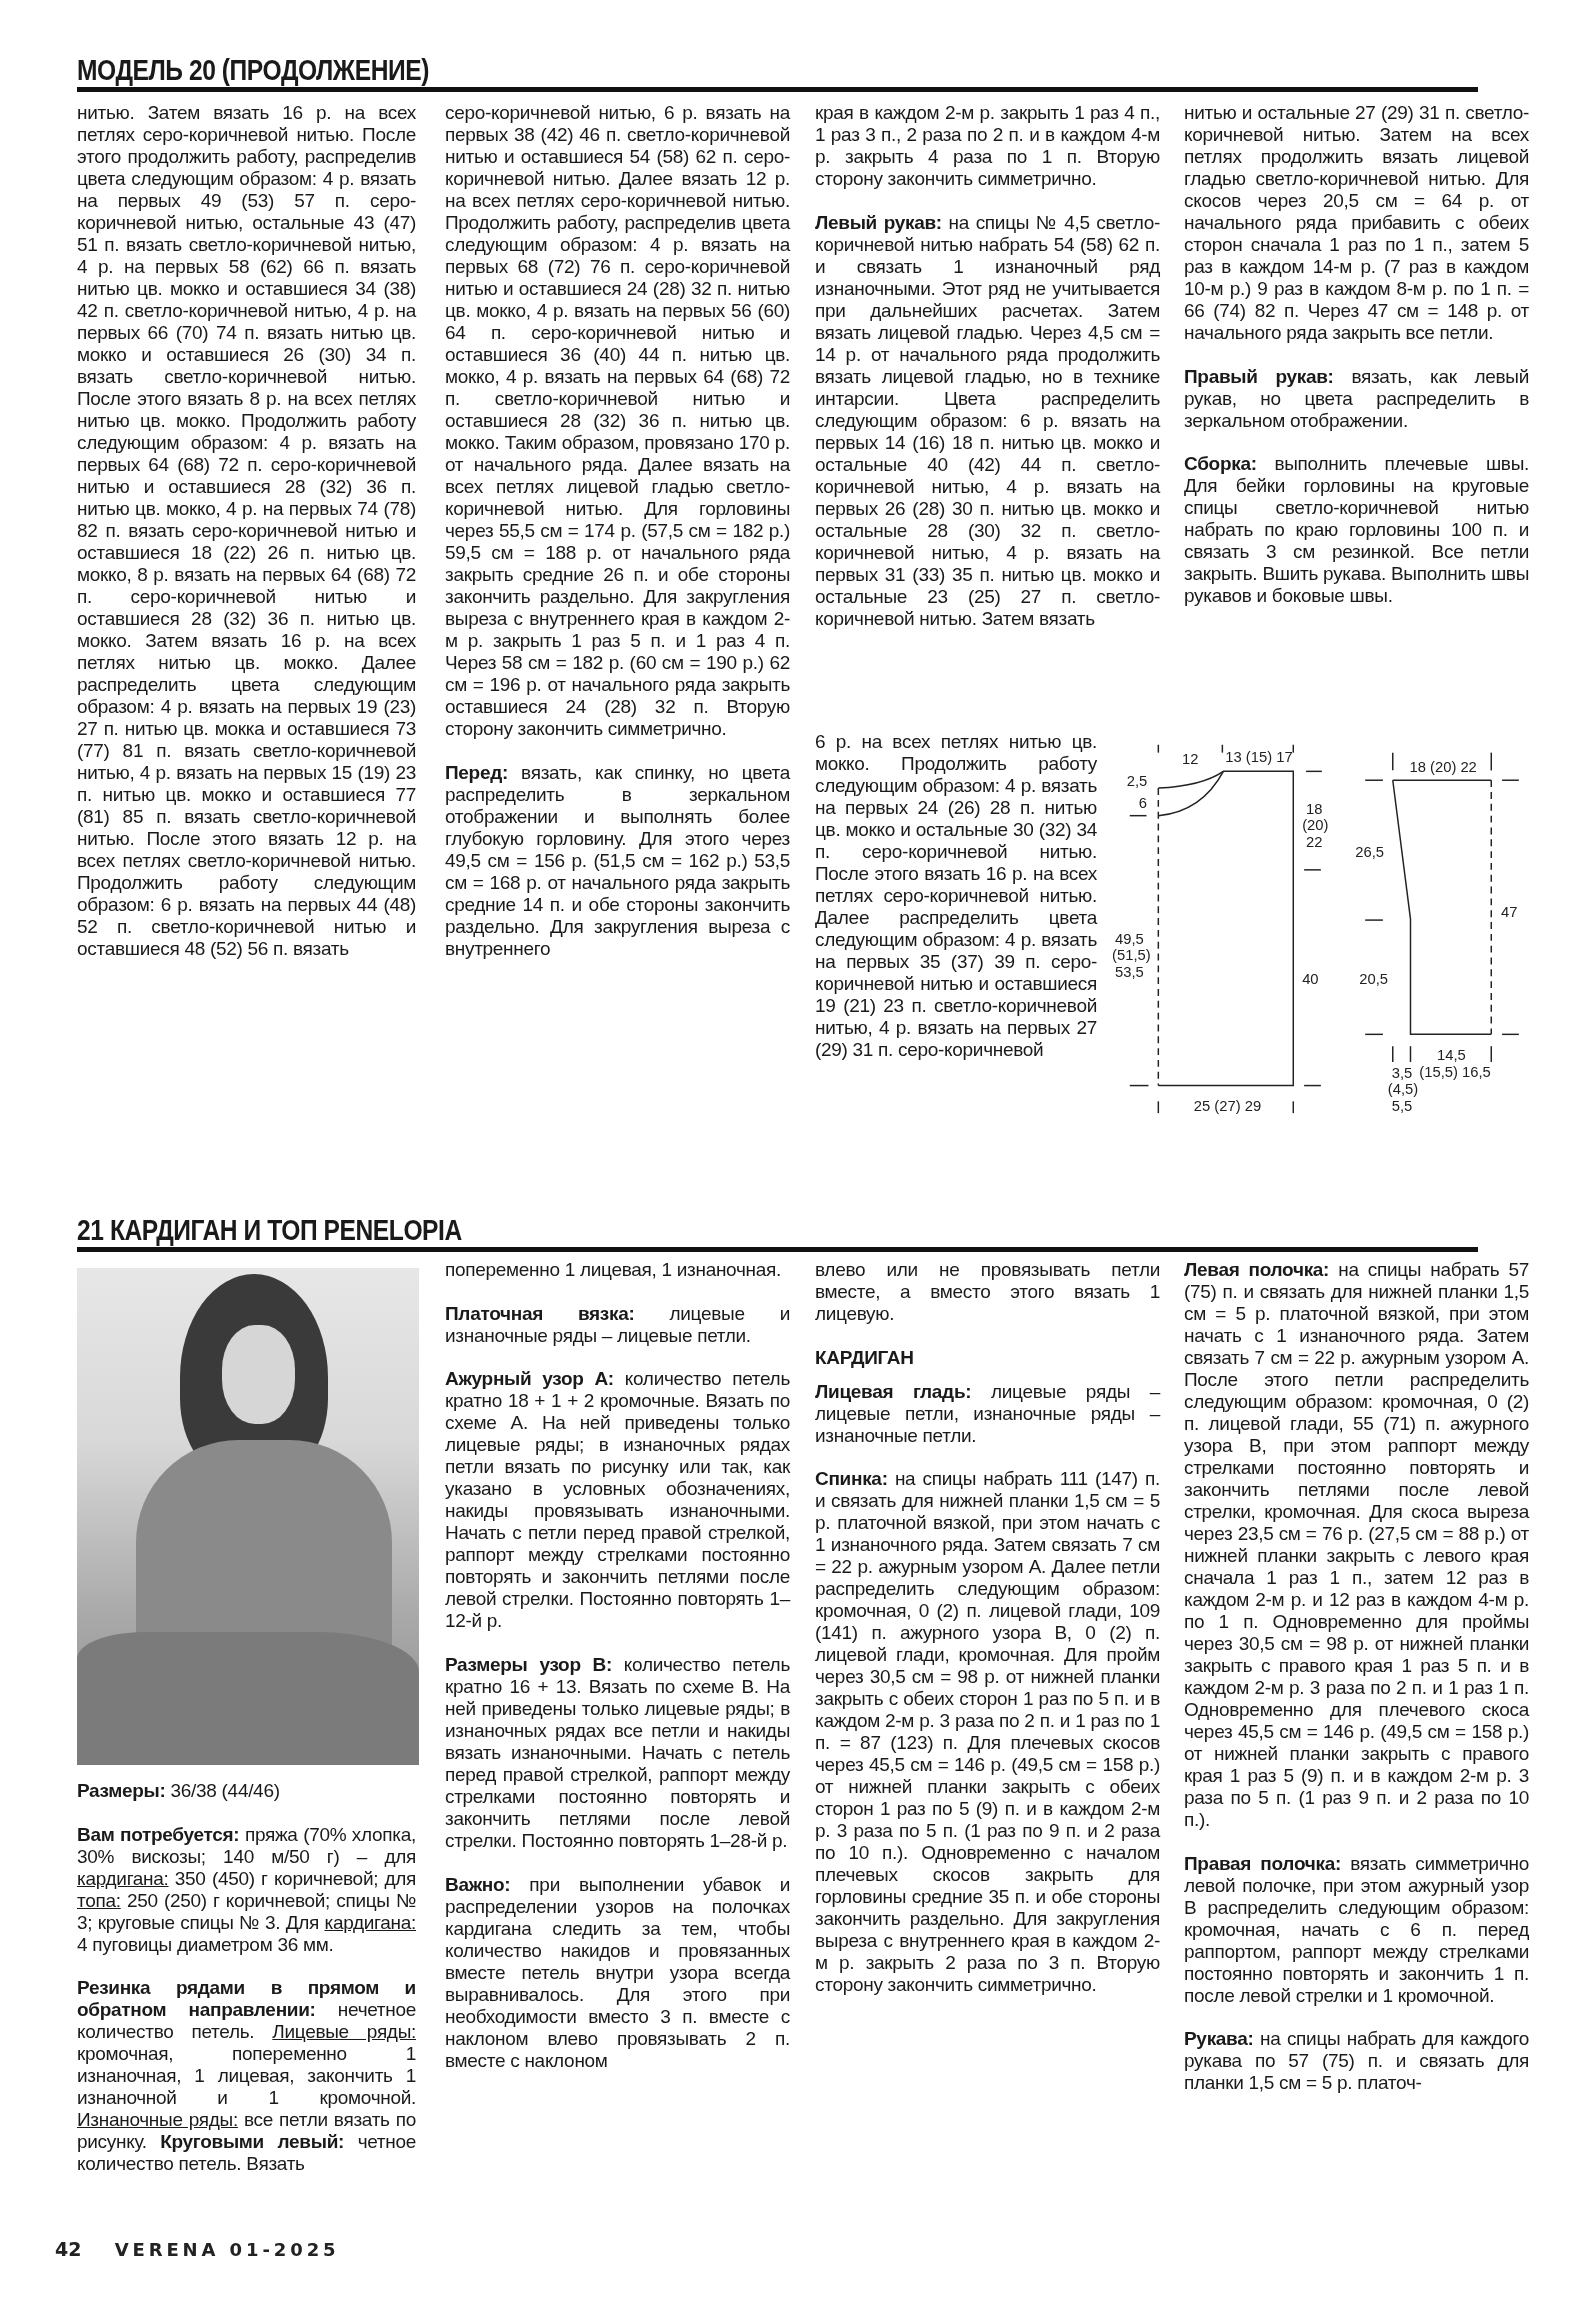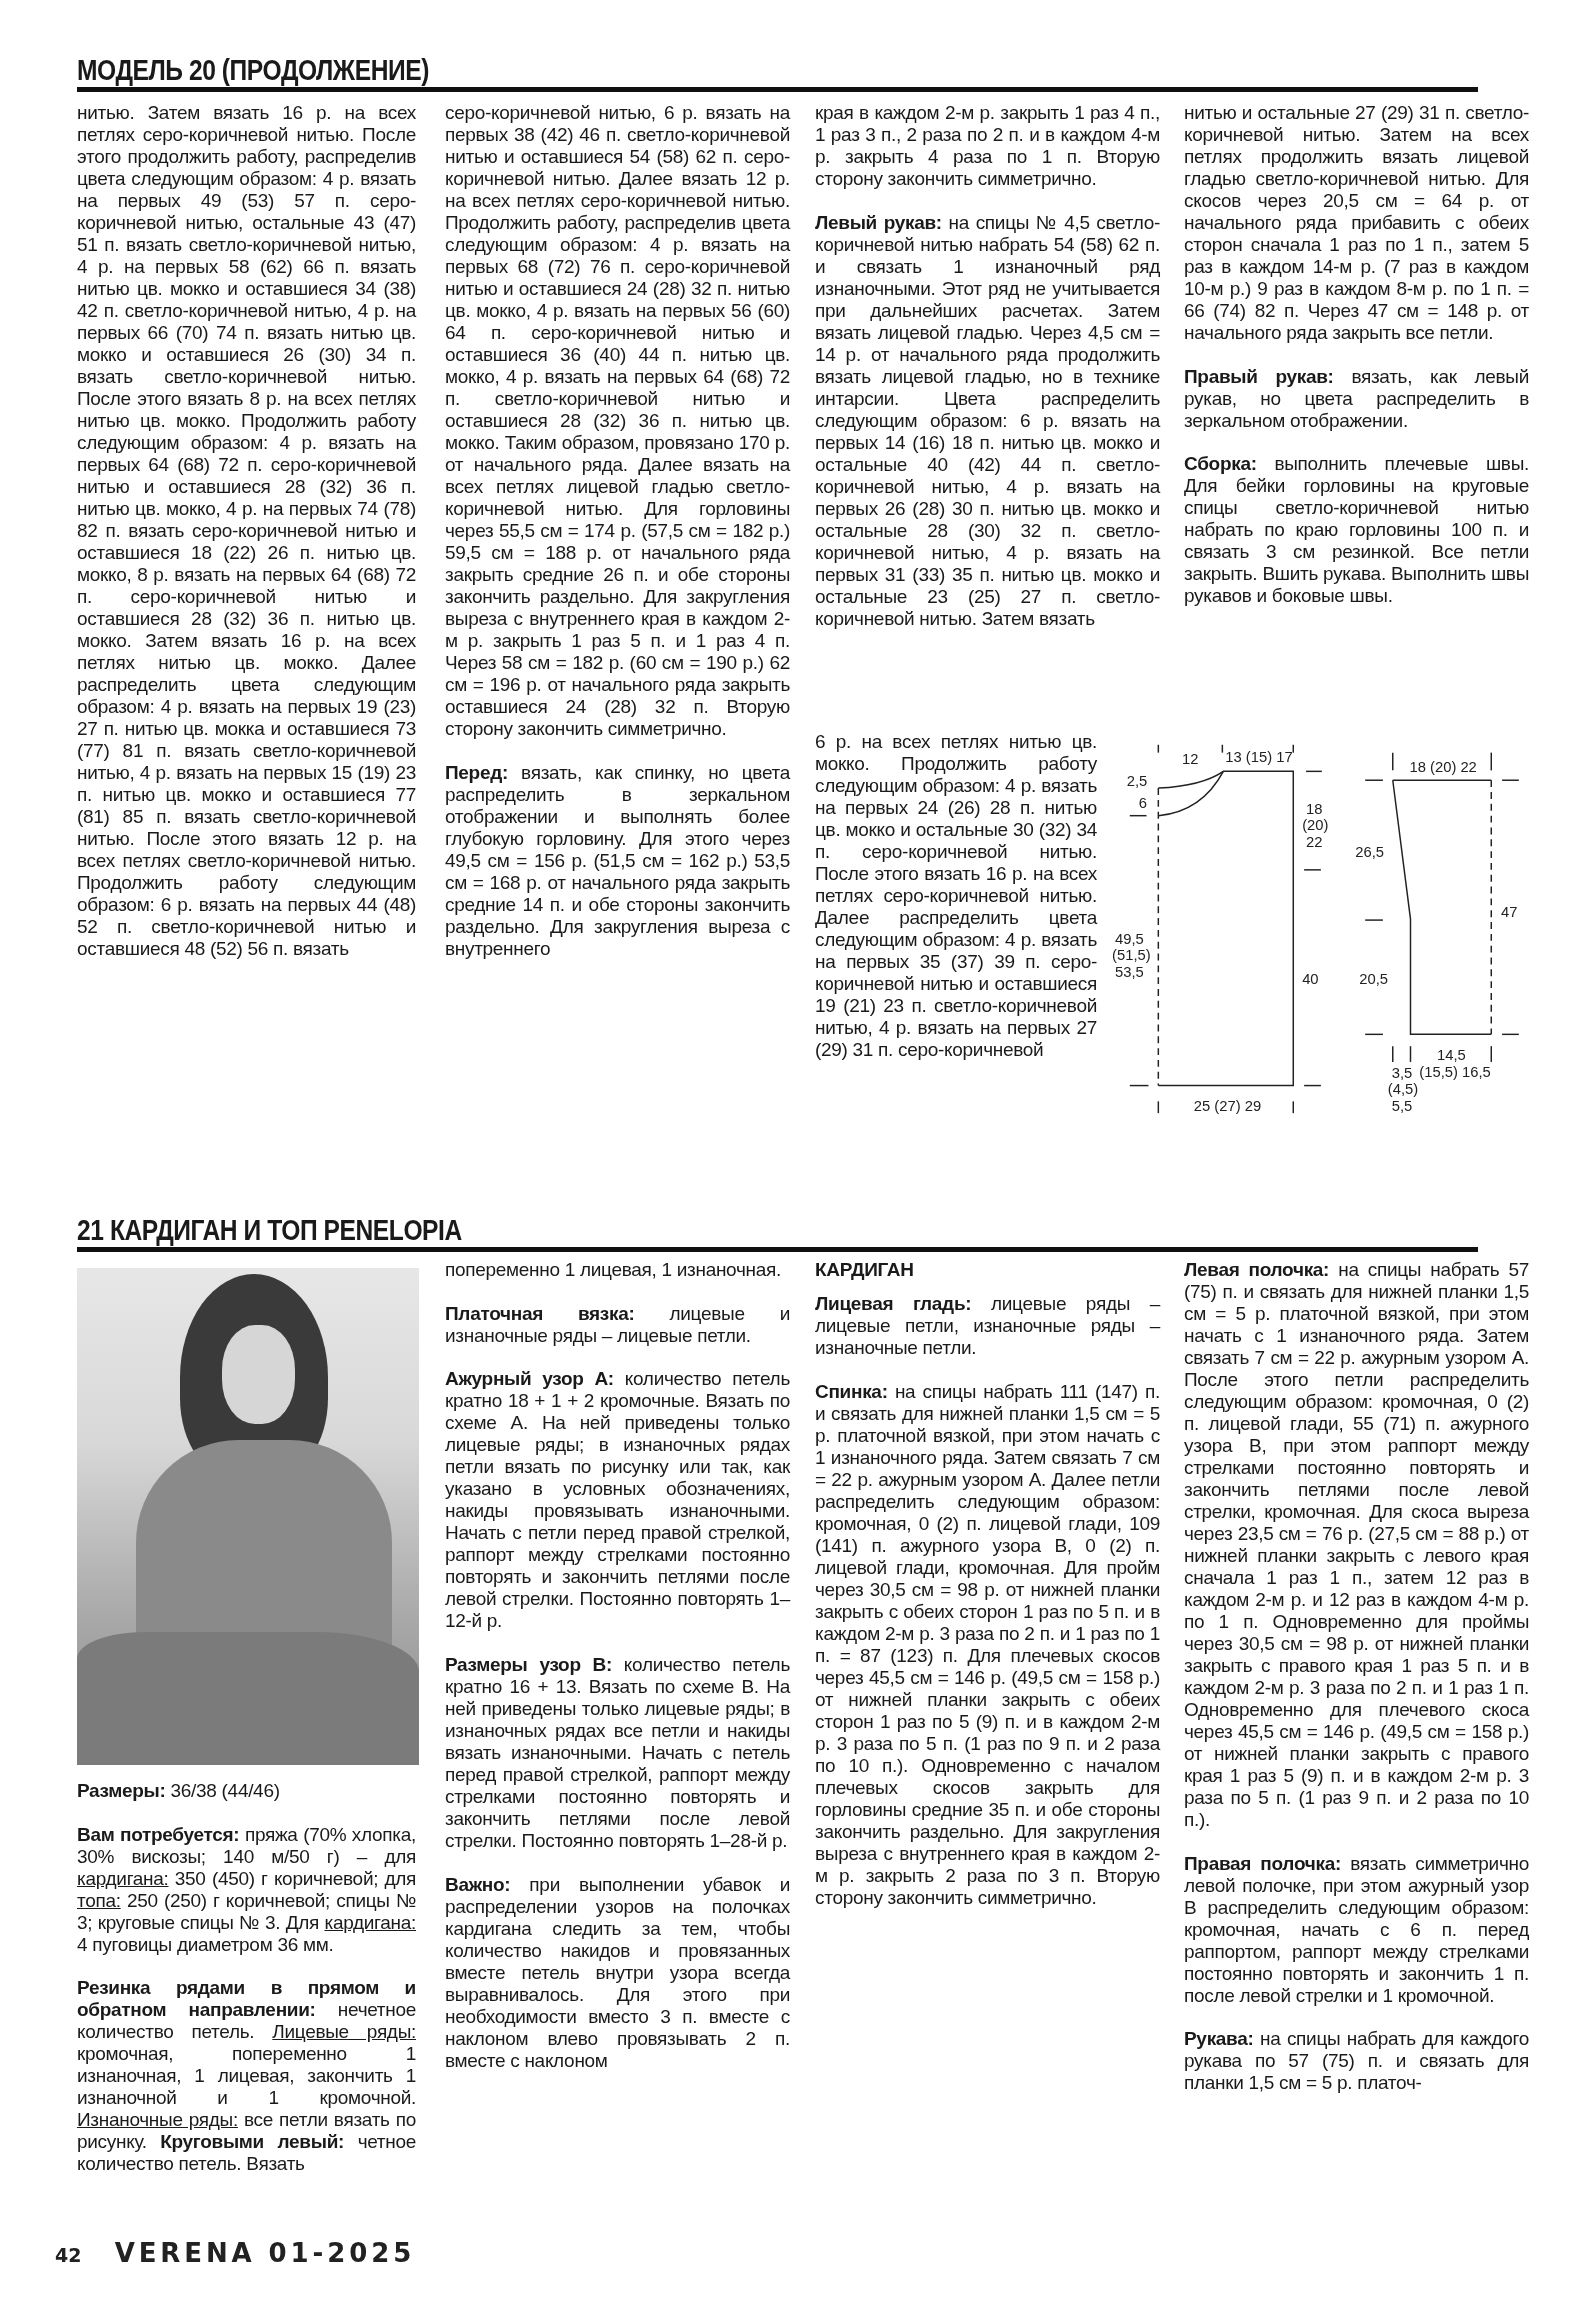--- a/index.html
+++ b/index.html
@@ -24,21 +24,21 @@
   .top{top:102px;}
   .bot{top:1259px;}
   .photo{position:absolute;left:77px;top:1268px;width:342px;height:497px;
          background:linear-gradient(180deg,#e7e7e7 0%,#d8d8d8 35%,#a9a9a9 70%,#8c8c8c 100%);overflow:hidden;}
   .photo .hair{position:absolute;left:103px;top:5.9px;width:148px;height:207px;border-radius:50% 50% 40% 40%;background:#3a3a3a;}
   .photo .face{position:absolute;left:145px;top:57px;width:73px;height:99px;border-radius:45%;background:#d6d6d6;}
   .photo .body{position:absolute;left:59px;top:172px;width:256px;height:256px;border-radius:40% 40% 10% 10%;background:#8a8a8a;}
   .photo .legs{position:absolute;left:0;top:364px;width:342px;height:133px;background:#7b7b7b;border-radius:20% 30% 0 0;}
   .footer{position:absolute;left:55px;top:2238px;font-family:"DejaVu Sans",sans-serif;font-weight:bold;color:#222;}
   .footer .pn{font-size:19px;}
-  .footer .mag{font-size:26px;letter-spacing:3.9px;margin-left:27.6px;}
+  .footer .mag{font-size:18px;letter-spacing:3.9px;margin-left:27.6px;}
   svg text{font-family:"Liberation Sans",sans-serif;font-size:15px;fill:#222;}
 </style>
 </head>
 <body>
 
 <div class="section-head" id="h1">
   <h1>МОДЕЛЬ 20 (ПРОДОЛЖЕНИЕ)</h1>
 </div>
 
 <div class="col c1 top">
@@ -138,20 +138,21 @@
 
 <div class="col c2 bot">
   <p>попеременно 1 лицевая, 1 изнаночная.</p>
   <p><b>Платочная вязка:</b><span> лицевые и изнаночные ряды – лицевые петли.</span></p>
   <p><b>Ажурный узор А:</b><span> количество петель кратно 18 + 1 + 2 кромочные. Вязать по схеме А. На ней приведены только лицевые ряды; в изнаночных рядах петли вязать по рисунку или так, как указано в условных обозначениях, накиды провязывать изнаночными. Начать с петли перед правой стрелкой, раппорт между стрелками постоянно повторять и закончить петлями после левой стрелки. Постоянно повторять 1–12-й р.</span></p>
   <p><b>Размеры узор В:</b><span> количество петель кратно 16 + 13. Вязать по схеме В. На ней приведены только лицевые ряды; в изнаночных рядах все петли и накиды вязать изнаночными. Начать с петель перед правой стрелкой, раппорт между стрелками постоянно повторять и закончить петлями после левой стрелки. Постоянно повторять 1–28-й р.</span></p>
   <p><b>Важно:</b><span> при выполнении убавок и распределении узоров на полочках кардигана следить за тем, чтобы количество накидов и провязанных вместе петель внутри узора всегда выравнивалось. Для этого при необходимости вместо 3 п. вместе с наклоном влево провязывать 2 п. вместе с наклоном</span></p>
 </div>
 
 <div class="col c3 bot">
+  <p>влево или не провязывать петли вместе, а вместо этого вязать 1 лицевую.</p>
   <p style="margin-bottom:12px"><b>КАРДИГАН</b></p>
   <p><b>Лицевая гладь:</b><span> лицевые ряды – лицевые петли, изнаночные ряды – изнаночные петли.</span></p>
   <p><b>Спинка:</b><span> на спицы набрать 111 (147) п. и связать для нижней планки 1,5 см = 5 р. платочной вязкой, при этом начать с 1 изнаночного ряда. Затем связать 7 см = 22 р. ажурным узором А. Далее петли распределить следующим образом: кромочная, 0 (2) п. лицевой глади, 109 (141) п. ажурного узора В, 0 (2) п. лицевой глади, кромочная. Для пройм через 30,5 см = 98 р. от нижней планки закрыть с обеих сторон 1 раз по 5 п. и в каждом 2-м р. 3 раза по 2 п. и 1 раз по 1 п. = 87 (123) п. Для плечевых скосов через 45,5 см = 146 р. (49,5 см = 158 р.) от нижней планки закрыть с обеих сторон 1 раз по 5 (9) п. и в каждом 2-м р. 3 раза по 5 п. (1 раз по 9 п. и 2 раза по 10 п.). Одновременно с началом плечевых скосов закрыть для горловины средние 35 п. и обе стороны закончить раздельно. Для закругления выреза с внутреннего края в каждом 2-м р. закрыть 2 раза по 3 п. Вторую сторону закончить симметрично.</span></p>
 </div>
 
 <div class="col c4 bot">
   <p><b>Левая полочка:</b><span> на спицы набрать 57 (75) п. и связать для нижней планки 1,5 см = 5 р. платочной вязкой, при этом начать с 1 изнаночного ряда. Затем связать 7 см = 22 р. ажурным узором А. После этого петли распределить следующим образом: кромочная, 0 (2) п. лицевой глади, 55 (71) п. ажурного узора В, при этом раппорт между стрелками постоянно повторять и закончить петлями после левой стрелки, кромочная. Для скоса выреза через 23,5 см = 76 р. (27,5 см = 88 р.) от нижней планки закрыть с левого края сначала 1 раз 1 п., затем 12 раз в каждом 2-м р. и 12 раз в каждом 4-м р. по 1 п. Одновременно для проймы через 30,5 см = 98 р. от нижней планки закрыть с правого края 1 раз 5 п. и в каждом 2-м р. 3 раза по 2 п. и 1 раз 1 п. Одновременно для плечевого скоса через 45,5 см = 146 р. (49,5 см = 158 р.) от нижней планки закрыть с правого края 1 раз 5 (9) п. и в каждом 2-м р. 3 раза по 5 п. (1 раз 9 п. и 2 раза по 10 п.).</span></p>
   <p><b>Правая полочка:</b><span> вязать симметрично левой полочке, при этом ажурный узор В распределить следующим образом: кромочная, начать с 6 п. перед раппортом, раппорт между стрелками постоянно повторять и закончить 1 п. после левой стрелки и 1 кромочной.</span></p>
   <p><b>Рукава:</b><span> на спицы набрать для каждого рукава по 57 (75) п. и связать для планки 1,5 см = 5 р. платоч-</span></p>
 </div>

